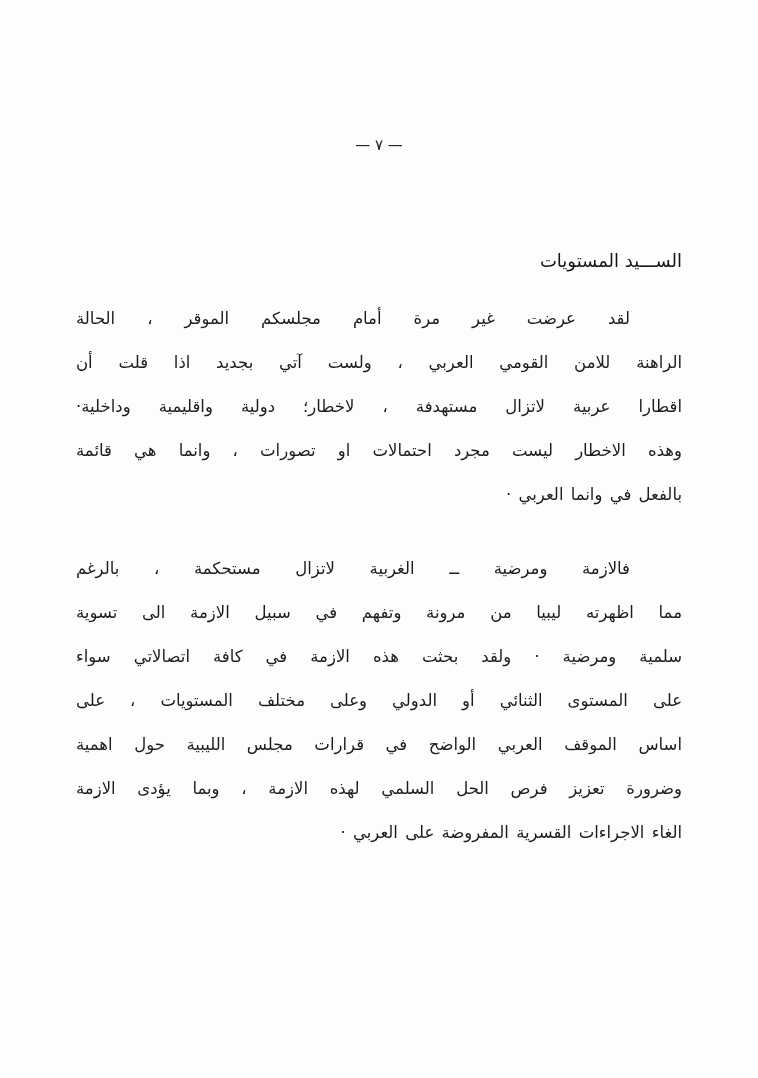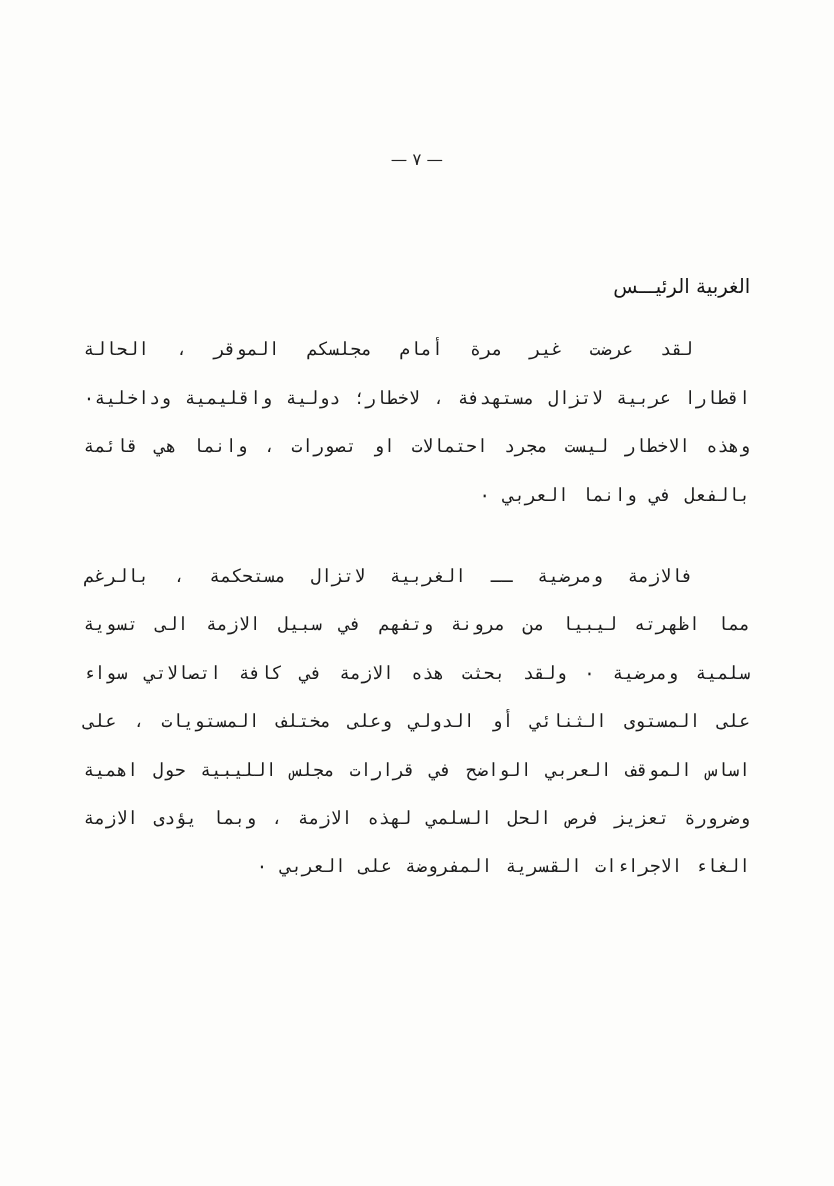--- a/index.html
+++ b/index.html
@@ -29,21 +29,20 @@
   .heading {
     direction: rtl;
     text-align: right;
     margin-top: 96px;
     font-size: 18px;
     color: #151515;
   }
   .paragraph {
     direction: rtl;
     margin-top: 26px;
-    font-family: Liberation Mono, monospace;
   }
   .paragraph.second {
     margin-top: 30px;
   }
   .line {
     direction: rtl;
     font-size: 16.5px;
     line-height: 44px;
     height: 44px;
     text-align: justify;
@@ -58,24 +57,25 @@
     text-align-last: right;
   }
 </style>
 </head>
 <body>
 
 <div class="page" lang="ar">
 
   <div class="page-number">— ٧ —</div>
 
-  <div class="heading">الغربية الرئيـــس</div>
+  <div class="heading">الســـيد المستويات</div>
 
   <div class="paragraph first">
     <div class="line first">لقد عرضت غير مرة أمام مجلسكم الموقر ، الحالة</div>
+    <div class="line">الراهنة للامن القومي العربي ، ولست آتي بجديد اذا قلت أن</div>
     <div class="line">اقطارا عربية لاتزال مستهدفة ، لاخطار؛ دولية واقليمية وداخلية·</div>
     <div class="line">وهذه الاخطار ليست مجرد احتمالات او تصورات ، وانما هي قائمة</div>
     <div class="line last">بالفعل في وانما العربي ·</div>
   </div>
 
   <div class="paragraph second">
     <div class="line first">فالازمة ومرضية ــ الغربية لاتزال مستحكمة ، بالرغم</div>
     <div class="line">مما اظهرته ليبيا من مرونة وتفهم في سبيل الازمة الى تسوية</div>
     <div class="line">سلمية ومرضية · ولقد بحثت هذه الازمة في كافة اتصالاتي سواء</div>
     <div class="line">على المستوى الثنائي أو الدولي وعلى مختلف المستويات ، على</div>

